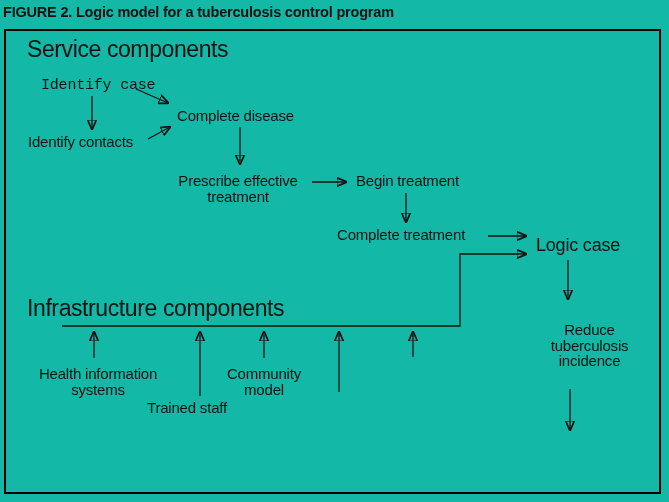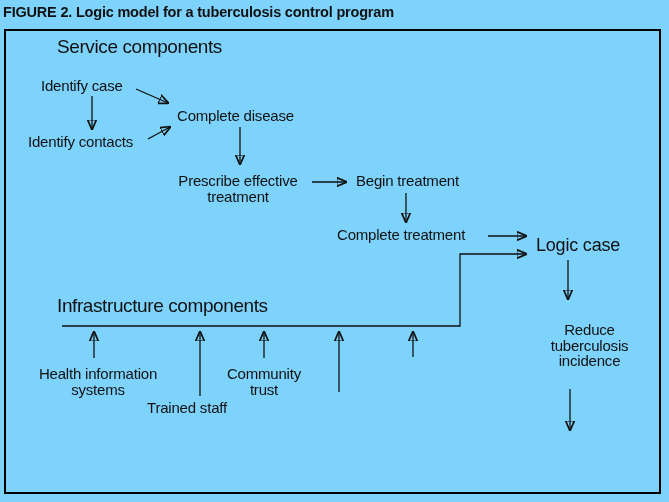--- a/index.html
+++ b/index.html
@@ -1,29 +1,29 @@
 <!DOCTYPE html>
 <html><head>
 <meta charset="utf-8">
 <style>
   html,body{margin:0;padding:0;background:#ffffff;}
   .page{
-    position:relative;width:669px;height:502px;background:#7dd3fc;
+    position:relative;width:669px;height:502px;background:#14b8a6;
     font-family:"Liberation Sans","DejaVu Sans",sans-serif;color:#111111;overflow:hidden;
   }
   .fig-title{
     position:absolute;left:3px;top:4px;font-size:14.5px;font-weight:bold;
     letter-spacing:-0.2px;white-space:nowrap;
   }
   .fig-box{
     position:absolute;left:4px;top:29px;width:657px;height:465px;
     border:2px solid #000000;box-sizing:border-box;background:transparent;
   }
   .heading{
-    position:absolute;font-size:19px;letter-spacing:-0.4px;white-space:nowrap;color:#111111;margin-left:30px;
+    position:absolute;font-size:23px;letter-spacing:-0.4px;white-space:nowrap;color:#111111;
   }
   .node{
     position:absolute;font-size:15px;line-height:15.5px;letter-spacing:-0.2px;
     color:#111111;white-space:pre-line;
   }
   .single{white-space:nowrap;}
   .center{text-align:center;}
   .cure{font-size:18px;letter-spacing:-0.2px;}
   svg.connectors{position:absolute;left:0;top:0;width:669px;height:502px;pointer-events:none;}
   svg.connectors path{stroke:#111111;stroke-width:1.3;fill:none;}
@@ -56,31 +56,31 @@
     <path d="M94,358 L94,332" marker-end="url(#ah)"></path>
     <path d="M200,396 L200,332" marker-end="url(#ah)"></path>
     <path d="M264,358 L264,332" marker-end="url(#ah)"></path>
     <path d="M339,392 L339,332" marker-end="url(#ah)"></path>
     <path d="M413,357 L413,332" marker-end="url(#ah)"></path>
   </svg>
 
   <div class="heading" style="left:27px;top:36px;">Service components</div>
   <div class="heading" style="left:27px;top:295px;">Infrastructure components</div>
 
-  <div class="node single" style="left:41px;top:78px;">Identify case</div>
+  <div class="node single" style="left:41px;top:78px;font-family:Liberation Mono, monospace;">Identify case</div>
   <div class="node single" style="left:28px;top:134px;">Identify contacts</div>
   <div class="node single" style="left:177px;top:108px;">Complete disease</div>
   <div class="node center" style="left:168px;top:173px;width:140px;">Prescribe effective
 treatment</div>
   <div class="node single" style="left:356px;top:173px;">Begin treatment</div>
   <div class="node single" style="left:337px;top:227px;">Complete treatment</div>
   <div class="node single cure" style="left:536px;top:238px;">Logic case</div>
   <div class="node center" style="left:532px;top:322px;width:115px;">Reduce
 tuberculosis
 incidence</div>
 
   <div class="node center" style="left:28px;top:366px;width:140px;">Health information
 systems</div>
   <div class="node single" style="left:147px;top:400px;">Trained staff</div>
   <div class="node center" style="left:214px;top:366px;width:100px;">Community
-trust</div>
+model</div>
 
 </div>
 
 </body></html>

